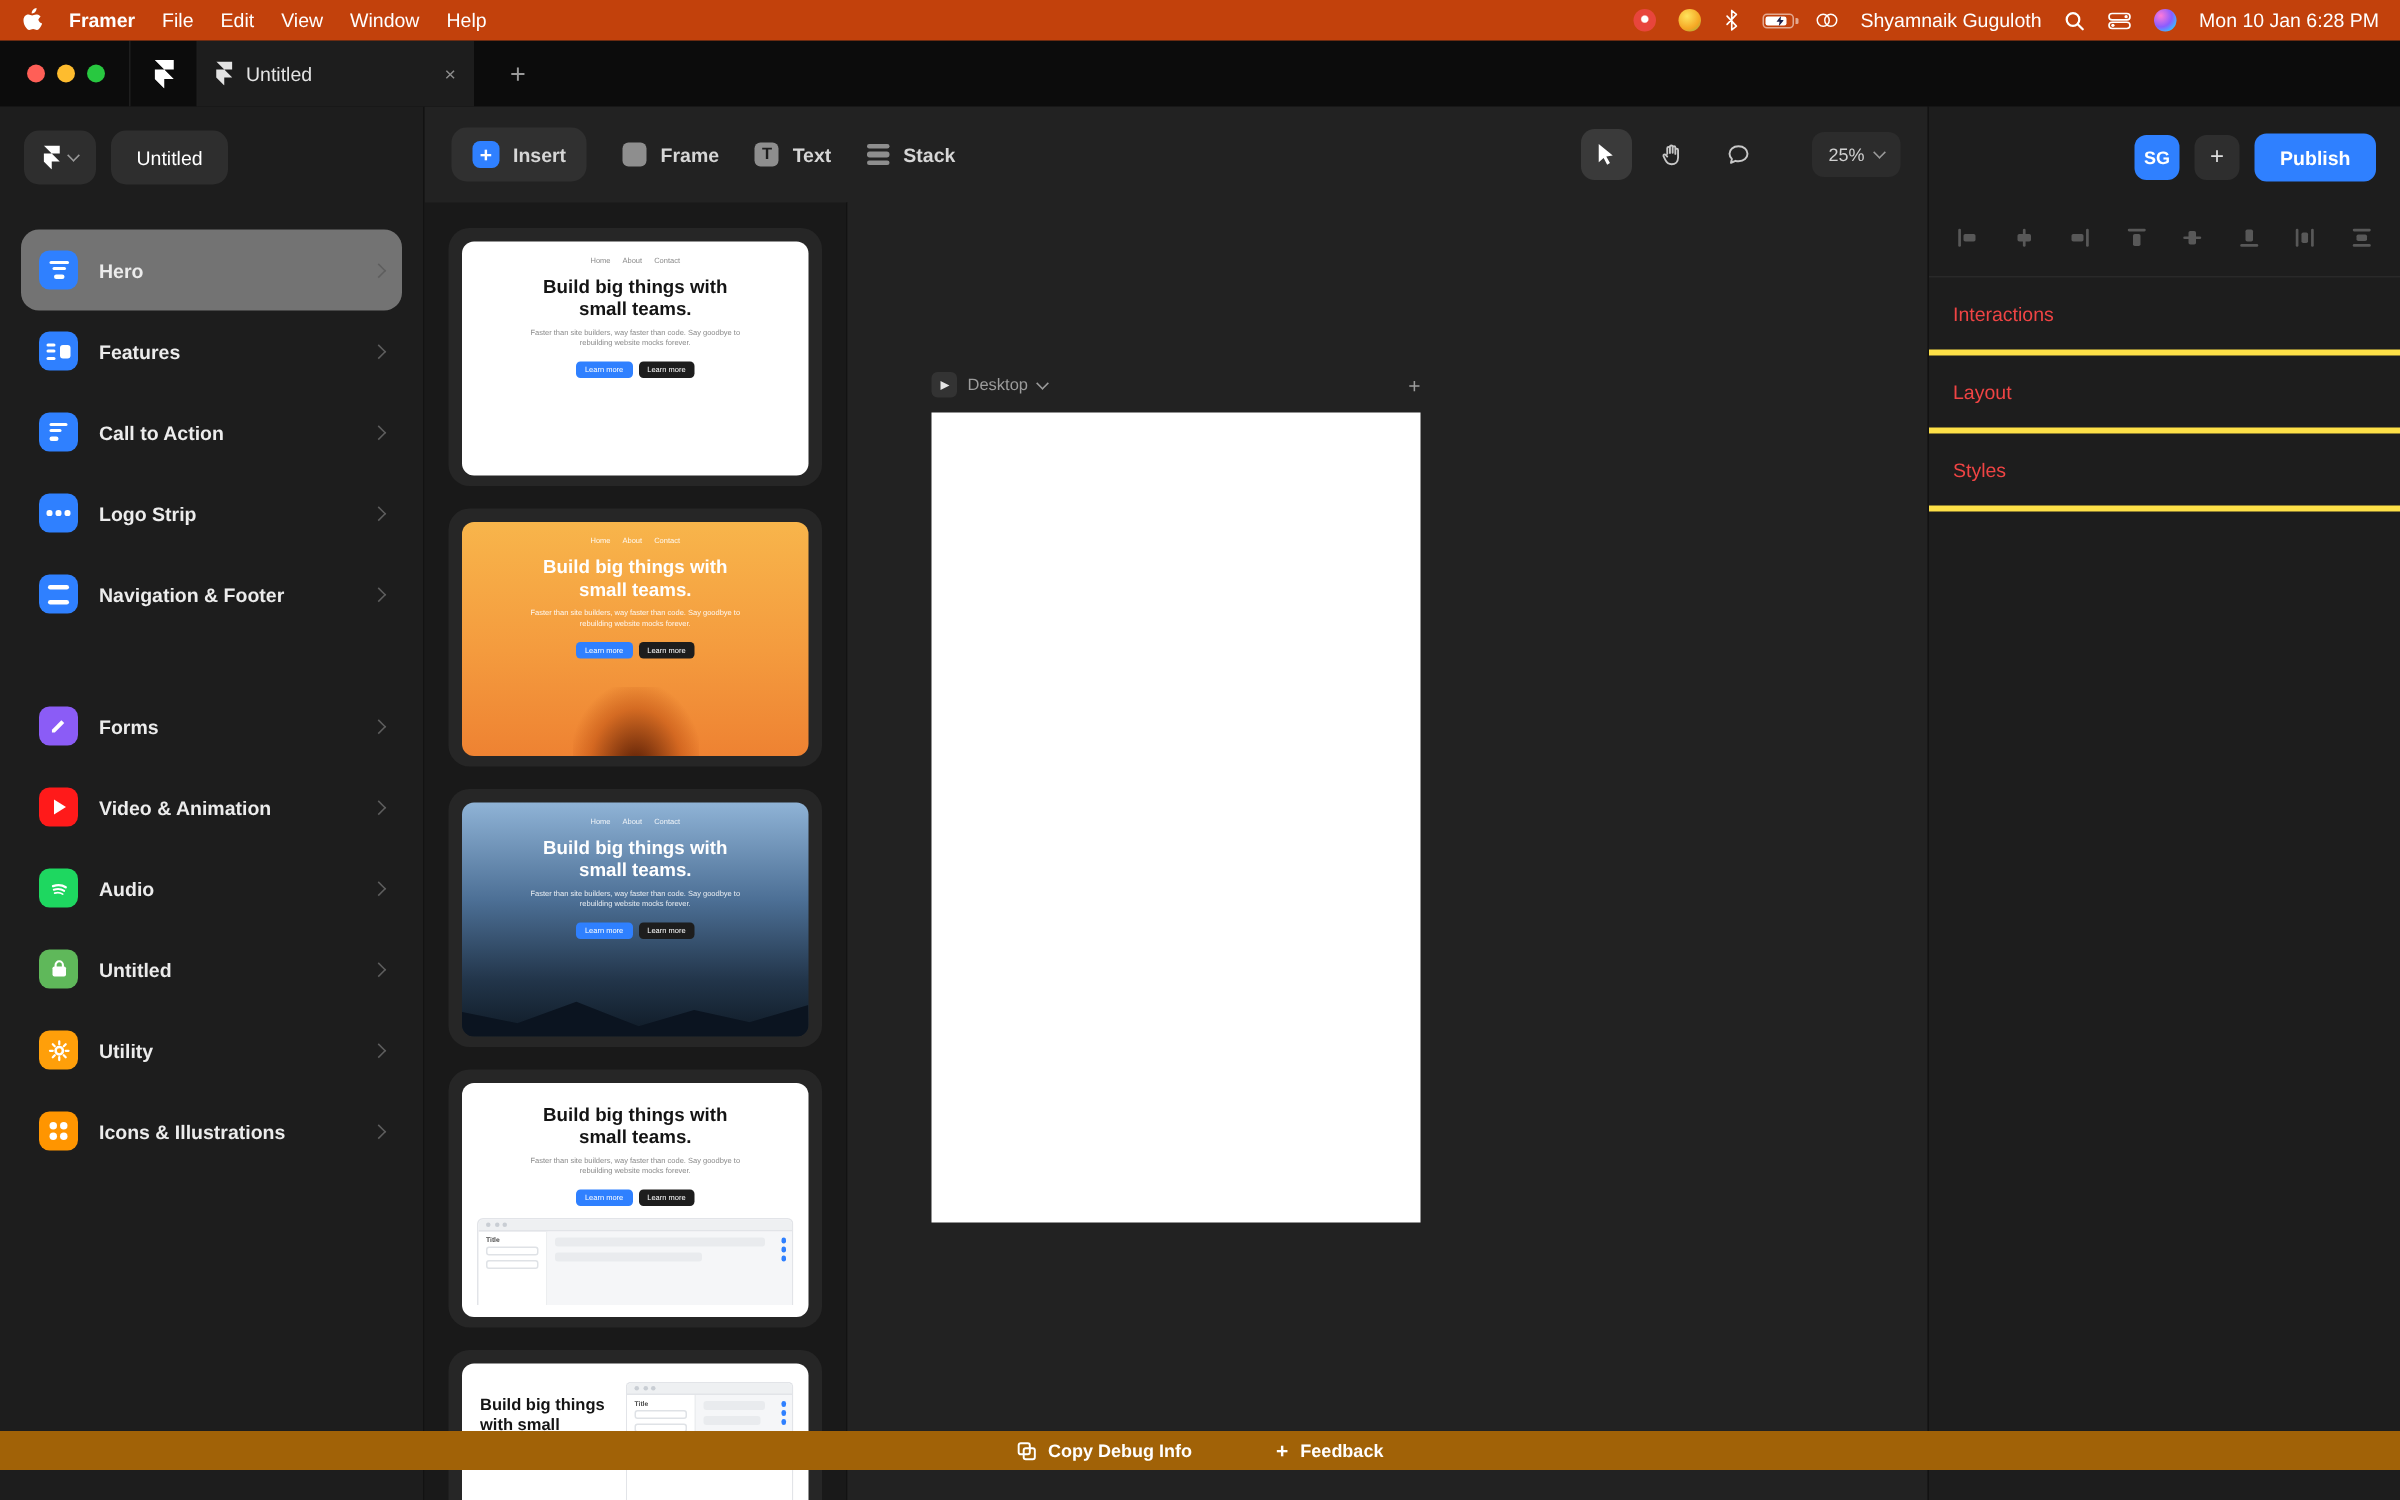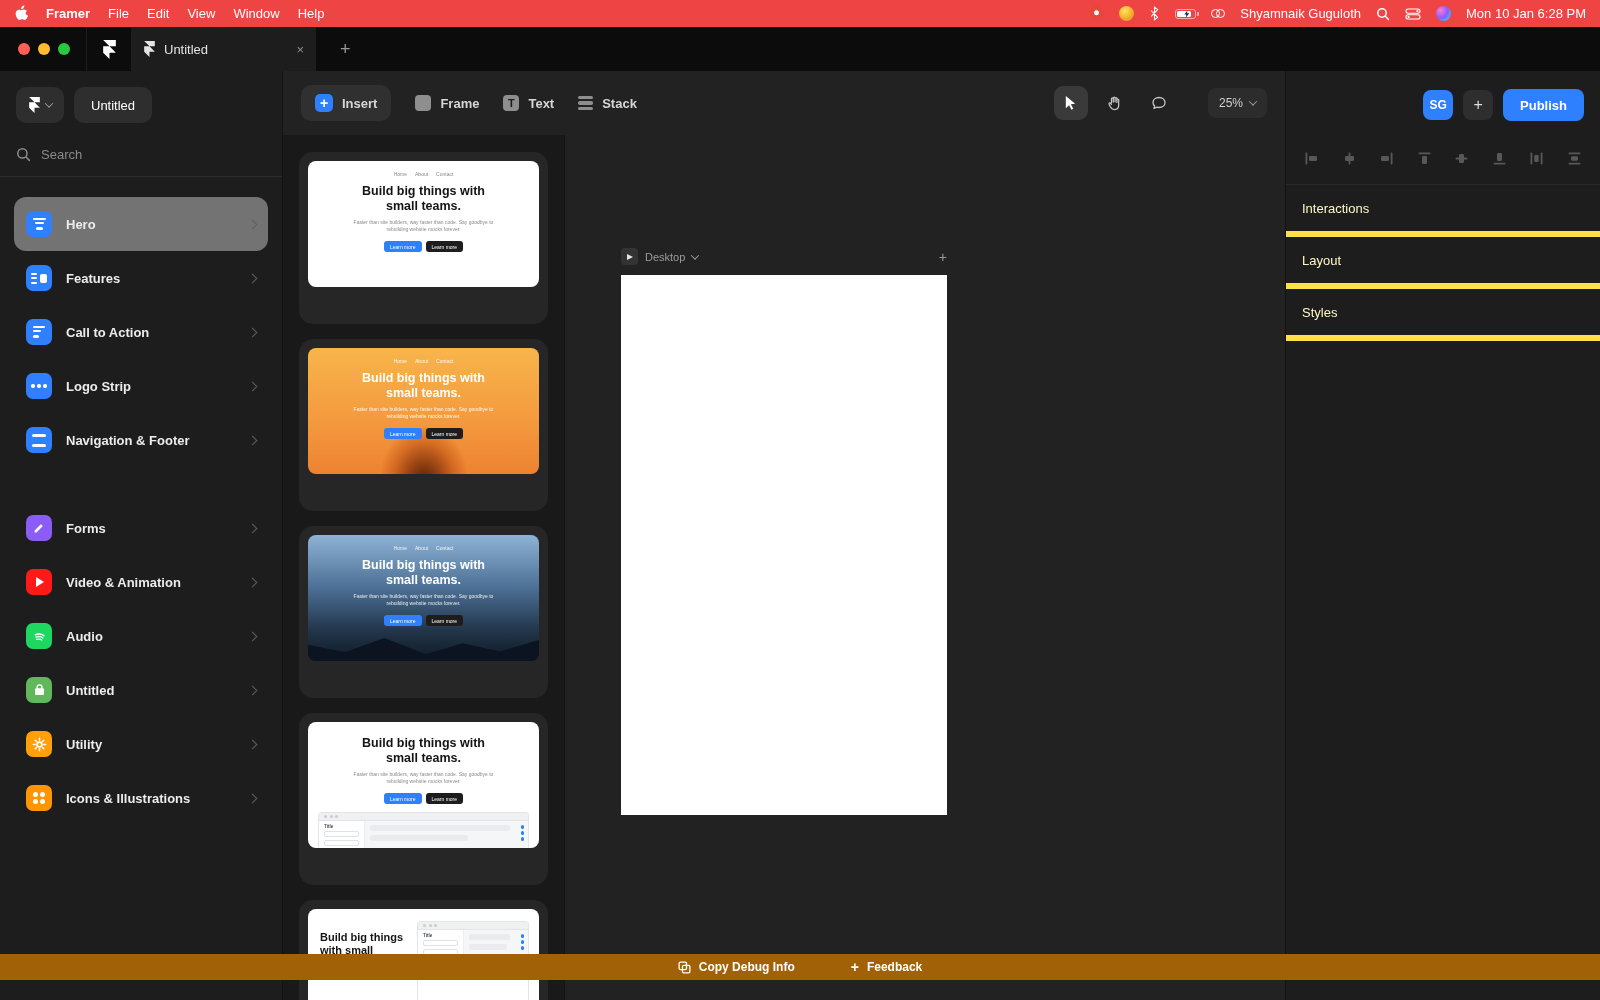--- a/index.html
+++ b/index.html
@@ -2,21 +2,21 @@
 <html><head>
 <meta charset="utf-8">
 <style>
   *{margin:0;padding:0;box-sizing:border-box;font-family:"Liberation Sans",sans-serif}
   html,body{width:1600px;height:1000px;overflow:hidden}
   body{position:relative;background:#222;color:#ddd}
   button{background:none;border:0;color:inherit;font:inherit;text-align:left}
   svg{display:block}
 
   
-  .menubar{position:absolute;left:0;right:0;top:0;height:27px;background:#ef4444;display:flex;align-items:center;gap:18px;padding:0 14px;color:#fff;font-size:13px;z-index:30}
+  .menubar{position:absolute;left:0;right:0;top:0;height:27px;background:#c2410c;display:flex;align-items:center;gap:18px;padding:0 14px;color:#fff;font-size:13px;z-index:30}
   .mb-app{font-weight:700}
   .mb-right{margin-left:auto;display:flex;align-items:center;gap:15px}
   .dot16{width:15px;height:15px;border-radius:50%}
   .red{background:radial-gradient(circle at 50% 45%,#fff 0 18%,#e8453c 26%)}
   .ylw{background:radial-gradient(circle at 38% 32%,#ffe45c,#f5a623 62%,#7ab648)}
   .battery{width:21px;height:10px;border:1px solid rgba(255,255,255,.55);border-radius:3px;position:relative}
   .bfill{position:absolute;left:1px;top:1px;bottom:1px;width:72%;background:#fff;border-radius:1.5px}
   .btip{position:absolute;right:-3.5px;top:2px;width:2px;height:4px;background:rgba(255,255,255,.55);border-radius:0 1px 1px 0}
   .bolt{position:absolute;left:8px;top:1px;width:5px;height:7px;background:#20224a;clip-path:polygon(60% 0,0 58%,40% 58%,30% 100%,100% 40%,55% 40%);z-index:2}
   .rings{display:flex}
@@ -87,21 +87,21 @@
   .stack-ic i{width:15px;height:3.5px;background:#8e8e8e;border-radius:1.8px;display:block}
   .tools{display:flex;align-items:center;gap:10px;margin-left:auto}
   .toolbtn{width:34px;height:34px;border-radius:9px;display:flex;align-items:center;justify-content:center}
   .toolbtn.active{background:#3a3a3a}
   .zoom{display:flex;align-items:center;gap:7px;background:#2c2c2c;border-radius:8px;height:30px;padding:0 11px;font-size:12px;color:#d0d0d0;margin-left:8px}
 
   
   .ebody{flex:1;display:flex;min-height:0}
   .insertpanel{width:282px;background:#191919;border-right:1px solid #121212;padding:17px 16px 0;display:flex;flex-direction:column;gap:15px;overflow:hidden;flex:0 0 auto}
   .card{background:#262626;border-radius:14px;padding:9px;height:172px;flex:0 0 auto}
-  .thumb{border-radius:8px;height:126px;overflow:hidden;position:relative;background:#fff;text-align:center}
+  .thumb{border-radius:8px;height:156px;overflow:hidden;position:relative;background:#fff;text-align:center}
   .t-nav{display:flex;justify-content:center;gap:8px;font-size:5px;color:#8a8a8a;padding-top:10px}
   .t-h{font-size:12.5px;font-weight:700;color:#141414;line-height:1.18;margin-top:7px;padding:0 50px}
   .t-b{font-size:5px;color:#8a8a8a;line-height:1.55;margin-top:5px;padding:0 42px}
   .t-btns{display:flex;justify-content:center;gap:4px;margin-top:7px;position:relative;z-index:2}
   .t-btn{font-size:5px;padding:2.5px 6px;border-radius:3px;color:#fff}
   .t-btn.p{background:#2f80ff}
   .t-btn.s{background:#1d1d1d}
   .thumb.orange{background:linear-gradient(180deg,#f8b54b,#f49b3e 55%,#ee8232)}
   .thumb.orange .t-nav,.thumb.orange .t-b{color:rgba(255,255,255,.92)}
   .thumb.orange .t-h{color:#fff}
@@ -134,21 +134,21 @@
   .frame-add{margin-left:auto;color:#9c9c9c;font-size:14px}
   .artboard{position:absolute;left:56px;top:140px;width:326px;height:540px;background:#fff}
 
   
   .insp-top{display:flex;justify-content:flex-end;align-items:center;gap:10px;padding:18px 16px 16px}
   .avatar{width:30px;height:30px;border-radius:8px;background:#2f80ff;color:#fff;font-size:12px;font-weight:700;display:flex;align-items:center;justify-content:center}
   .insp-add{width:30px;height:30px;border-radius:8px;background:#2e2e2e;color:#ddd;font-size:16px;display:flex;align-items:center;justify-content:center}
   .publish{height:32px;border-radius:8px;background:#2f80ff;color:#fff;font-size:13px;font-weight:600;padding:0 17px;display:flex;align-items:center}
   .alignrow{display:flex;justify-content:space-between;align-items:center;padding:14px 18px 18px;border-bottom:1px solid #292929}
   .alignrow svg{fill:#585858}
-  .sectionrow{height:52px;display:flex;align-items:center;padding:0 16px;border-bottom:6px solid #fde047;color:#fef9c3;font-size:13px}
+  .sectionrow{height:52px;display:flex;align-items:center;padding:0 16px;border-bottom:4px solid #fde047;color:#ef4444;font-size:13px}
 
   
   .debugbar{position:absolute;left:0;right:0;bottom:20px;height:26px;background:#a16207;display:flex;align-items:center;justify-content:center;gap:56px;color:#fff;font-size:12px;font-weight:700;z-index:15}
   .dbitem{display:flex;align-items:center;gap:8px}
   .db-plus{font-size:14px;font-weight:700;line-height:1}
 </style>
 </head>
 <body>
 
 <div class="menubar">
@@ -223,29 +223,20 @@
 
 <div class="sidebar">
   <div class="sb-top">
     <button class="logo-btn">
       <svg width="11" height="16" viewBox="0 0 16 24" fill="#fff">
           <path d="M0 0h16v8H8zM0 8h8l8 8H0zM0 16h8v8z"></path>
         </svg>
       <i class="chev-d"></i>
     </button>
     <button class="proj-btn">Untitled</button>
-  </div>
-  <div class="search">
-    <span>
-      <svg width="15" height="15" viewBox="0 0 15 15" fill="none" stroke="#8a8a8a" stroke-width="1.5" stroke-linecap="round">
-          <circle cx="6.4" cy="6.4" r="4.6"></circle>
-          <path d="M10 10l3.4 3.4"></path>
-        </svg>
-    </span>
-    <input placeholder="Search" style="">
   </div>
 
 
   <div class="catlist">
     <button class="cat sel">
       <span class="cicon bg-blue">
           <span class="g-lines">
             <i style="width:13px"></i>
             <i style="width:9px"></i>
             <i class="pill" style="width:7px"></i>

